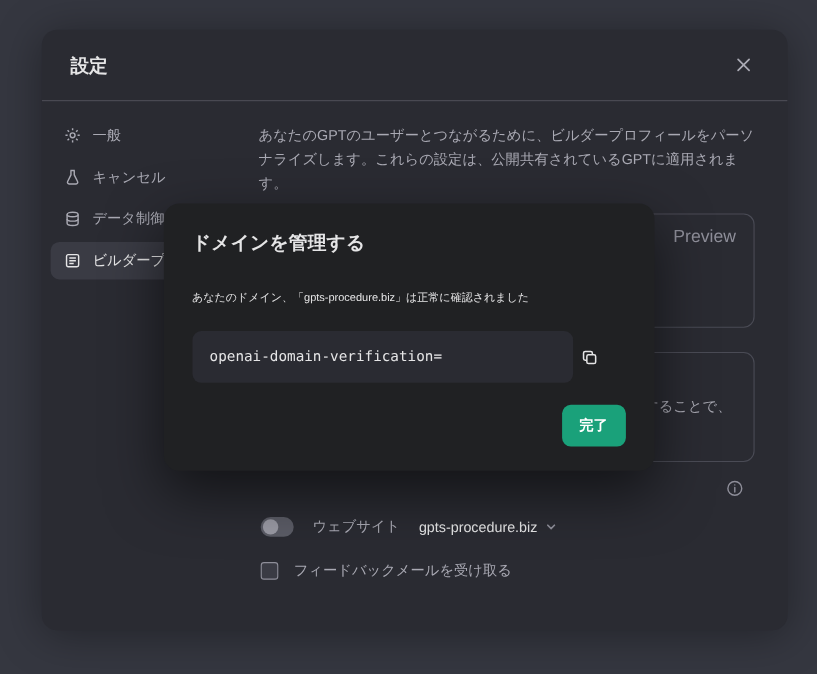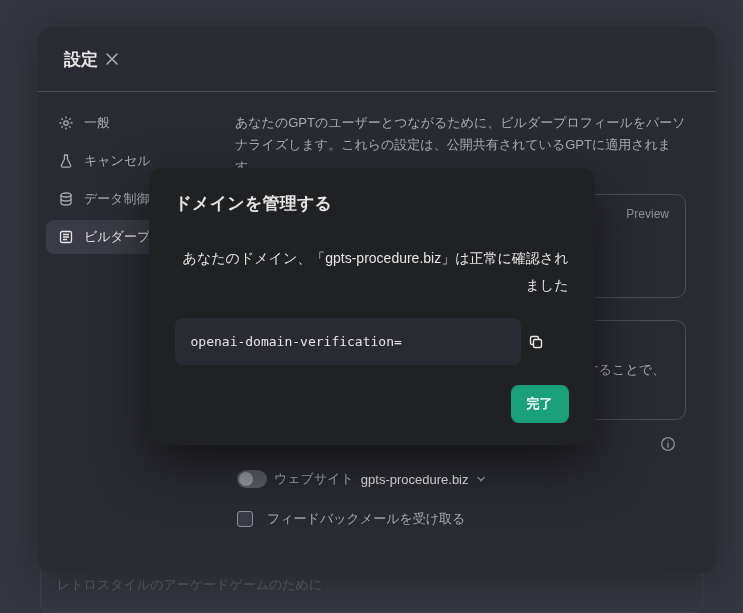--- a/index.html
+++ b/index.html
@@ -45,21 +45,21 @@
     position: absolute;
     left: 38px; top: 27px; right: 27px; bottom: 40px;
     background: var(--panel);
     border-radius: 14px;
     display: flex;
     flex-direction: column;
     overflow: hidden;
     box-shadow: 0 4px 40px rgba(0,0,0,.35);
   }
   .settings-header {
-    display:flex; align-items:center; justify-content:flex-start;
+    display:flex; align-items:center; justify-content:space-between;
     padding: 18px 26px;
     border-bottom: 1px solid var(--panel-border);
   }
   .settings-title { font-size: 17px; font-weight:600; }
   .close-btn {
     width:28px; height:28px; display:flex; align-items:center; justify-content:center;
     color: var(--text-dim); cursor:pointer; border-radius:6px;
   }
   .settings-body { display:flex; flex:1; overflow:hidden; }
   .sidebar {
@@ -90,38 +90,38 @@
 
   .preview-card {
     border:1px solid var(--card-border);
     border-radius:10px;
     height:104px;
     position:relative;
     margin-bottom:22px;
   }
   .preview-tag {
     position:absolute; top:12px; right:16px;
-    color: var(--text-dim2); font-size:12px;
+    color: var(--text-dim2); font-size:16px;
   }
   .middle-card {
     border:1px solid var(--card-border);
     border-radius:10px;
     padding:18px 20px;
     height:100px;
     color: var(--text-dim);
     font-size:13px;
     line-height:1.6;
     margin-bottom:12px;
     display:flex; align-items:center;
   }
   .info-row { display:flex; justify-content:flex-end; padding:4px 8px 10px 0;}
   .info-btn { width:18px; height:18px; color:var(--text-dim2); cursor:pointer; }
 
   .website-row {
-    display:flex; align-items:center; gap:7px;
+    display:flex; align-items:center; gap:17px;
     padding: 6px 2px;
   }
   .toggle {
     width:30px; height:18px; border-radius:9px; background:var(--toggle-off);
     position:relative; cursor:pointer;
   }
   .toggle::after {
     content:""; position:absolute; top:2px; left:2px;
     width:14px; height:14px; border-radius:50%;
     background:#9a9aa4;
@@ -145,21 +145,21 @@
     display:flex; align-items:center; justify-content:center;
   }
   .modal {
     width: 446px;
     background: var(--modal-bg);
     border-radius: 14px;
     padding: 24px 26px 22px;
     box-shadow: 0 20px 50px rgba(0,0,0,.55);
   }
   .modal-title { font-size:17px; font-weight:600; margin-bottom:30px; letter-spacing:.2px;}
-  .modal-text  { color: var(--text); font-size:14px; line-height:1.9; margin-bottom:20px;text-align:right;}
+  .modal-text  { color: var(--text); font-size:10px; line-height:1.9; margin-bottom:20px;}
   .code-row {
     display:flex; align-items:center; 
     margin-bottom:20px;
   }
   .code-block {
     flex:0 0 346px;
     background:#2a2b32;
     border-radius:8px;
     padding:16px 16px;
     font-family: ui-monospace,Menlo,Consolas,monospace;
@@ -178,21 +178,20 @@
     font-family:inherit;
   }
   .btn.cancel { background: var(--btn-dark); color: var(--text); border:1px solid #565763;}
   .btn.done   { background: var(--accent); color:#fff; }
   svg { display:block; }
 </style>
 </head>
 <body>
 
 <div class="backdrop-strip">
-  <div class="back-card">レトロスタイルのアーケードゲームのために</div>
 </div>
 
 <div class="settings">
   <div class="settings-header">
     <div class="settings-title">設定</div>
     <div class="close-btn">
       <svg width="14" height="14" viewBox="0 0 14 14" stroke="currentColor" stroke-width="1.6" fill="none" stroke-linecap="round">
           <path d="M2 2 L12 12 M12 2 L2 12"></path>
         </svg>
     </div>

